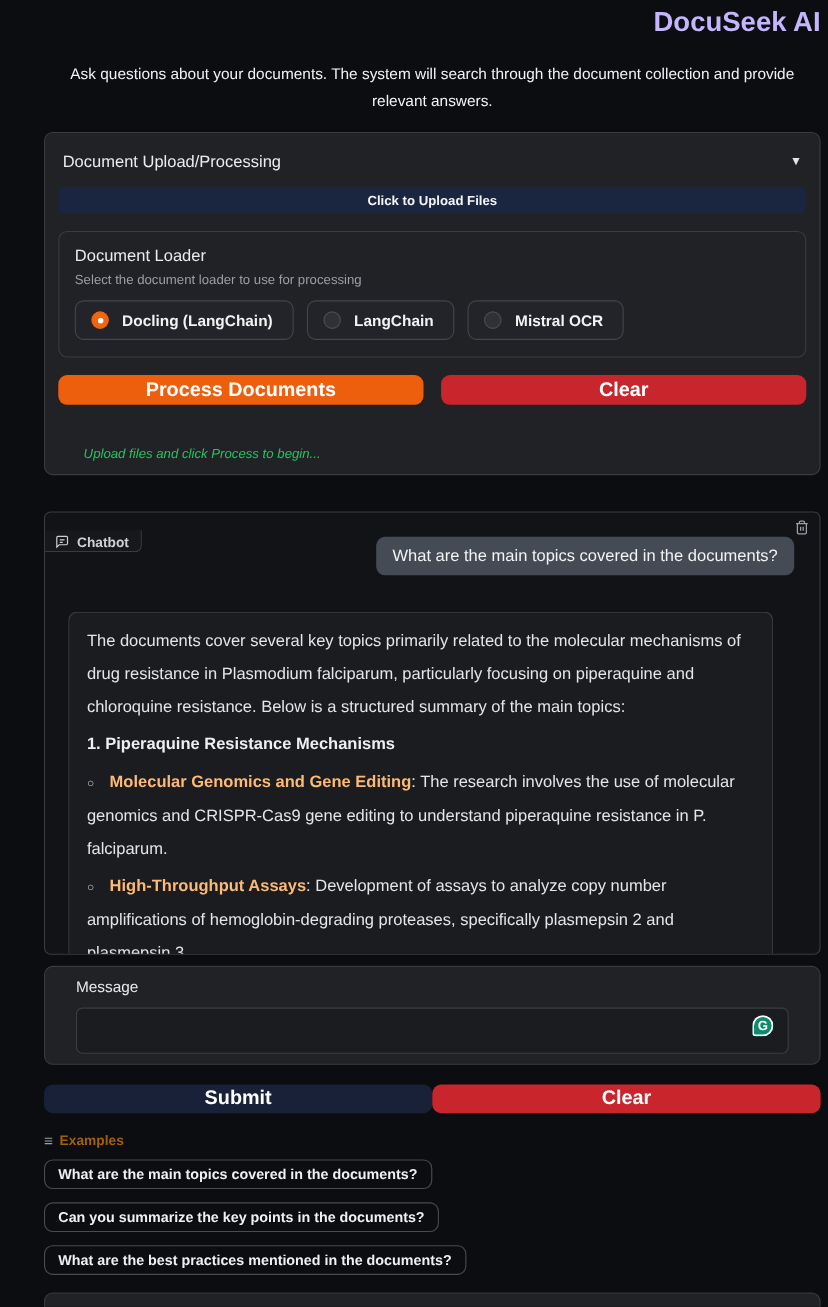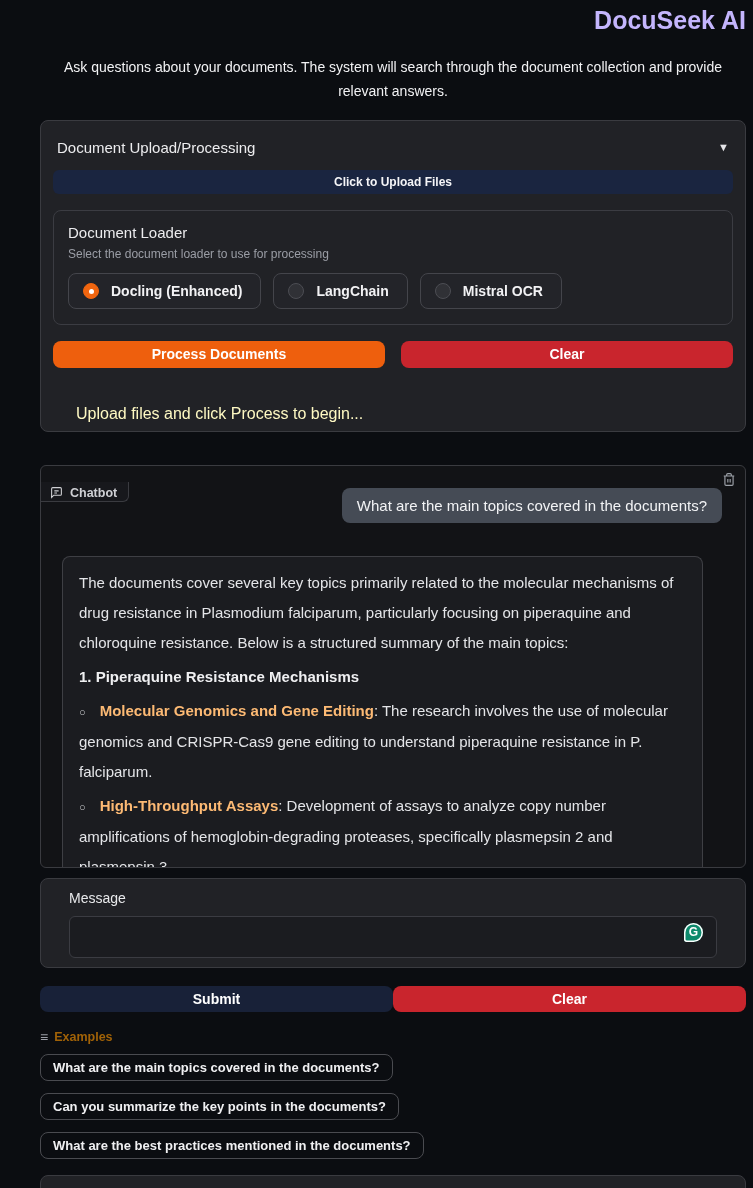--- a/index.html
+++ b/index.html
@@ -46,27 +46,27 @@
   .radio-dot { width: 16px; height: 16px; border-radius: 50%; background: #303136; border: 1px solid #4c4d53; position: relative; }
   .radio-dot.selected { background: #f0650f; border-color: #f0650f; }
   .radio-dot.selected::after {
     content: ""; position: absolute; left: 5px; top: 5px; width: 5px; height: 5px;
     border-radius: 50%; background: #ffffff;
   }
   .radio-label { font-size: 14px; font-weight: 700; color: #f2f2f4; }
   .btn-row { display: flex; gap: 16px; margin-top: 16px; }
   .btn {
     flex: 1; height: 27px; border: none; border-radius: 8px;
-    color: #ffffff; font-size: 14px; font-weight: 700; cursor: pointer;
+    color: #ffffff; font-size: 18px; font-weight: 700; cursor: pointer;
     font-family: "Liberation Sans", sans-serif;
   }
   .btn-orange { background: #ee5f0d; }
   .btn-red { background: #c9252d; }
   .btn-navy { background: #182138; }
-  .upload-status { margin-top: 37px; padding-left: 23px; font-size: 16px; color: #fef9c3; }
+  .upload-status { margin-top: 37px; padding-left: 23px; font-size: 12px; color: #22c55e; font-style: italic; }
 
   
   .chatbot-panel {
     position: relative; margin-top: 33px; height: 403px;
     background: #121316; border: 1px solid #3a3b40; border-radius: 6px;
     overflow: hidden;
   }
   .chatbot-tab {
     position: absolute; top: 16px; left: 0; display: flex; align-items: center; gap: 7px;
     padding: 4px 11px 1px 9px; border-right: 1px solid #3a3b40; border-bottom: 1px solid #3a3b40;
@@ -142,21 +142,21 @@
     </div>
 
     <button class="upload-btn">Click to Upload Files</button>
 
     <div class="loader-box">
       <div class="loader-label">Document Loader</div>
       <div class="loader-info">Select the document loader to use for processing</div>
       <div class="radio-row">
         <label class="radio-pill">
           <span class="radio-dot selected"></span>
-          <span class="radio-label">Docling (Enhanced)</span>
+          <span class="radio-label">Docling (LangChain)</span>
         </label>
         <label class="radio-pill">
           <span class="radio-dot"></span>
           <span class="radio-label">LangChain</span>
         </label>
         <label class="radio-pill">
           <span class="radio-dot"></span>
           <span class="radio-label">Mistral OCR</span>
         </label>
       </div>

